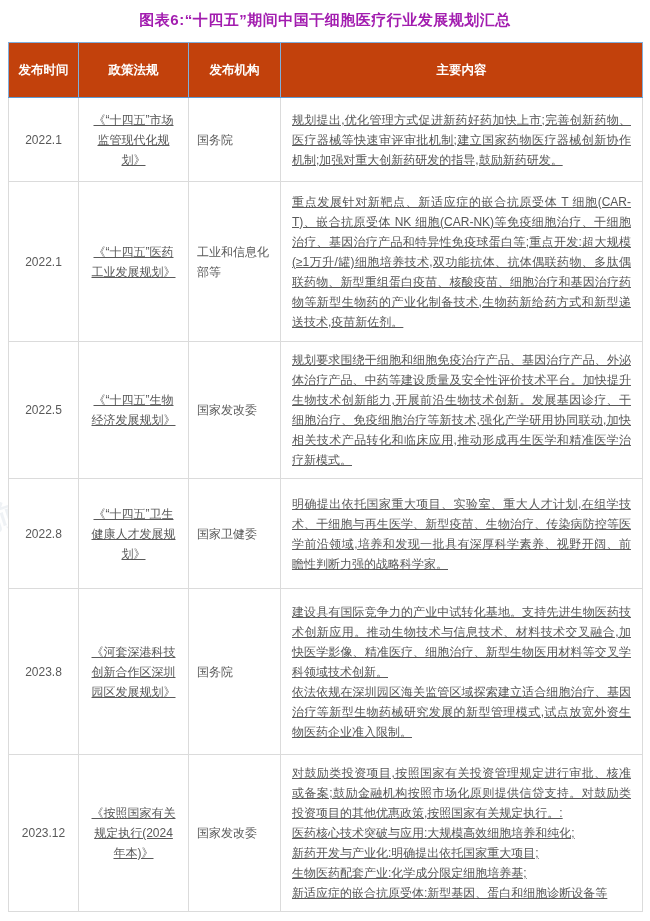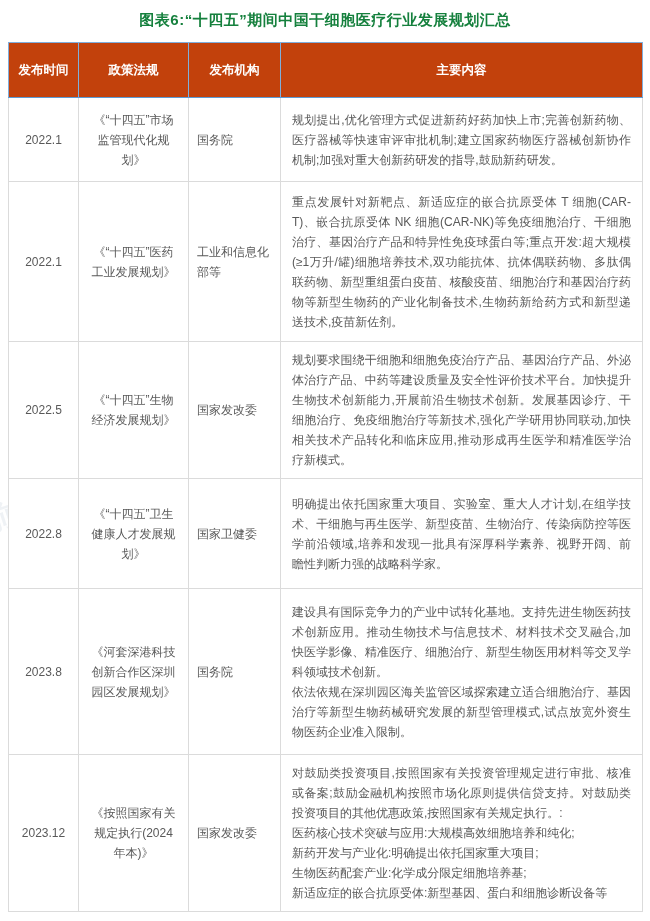--- a/index.html
+++ b/index.html
@@ -13,21 +13,21 @@
     height: 921px;
     overflow: hidden;
     background: #ffffff;
   }
   .title {
     margin: 0;
     padding-top: 11px;
     text-align: center;
     font-size: 15px;
     font-weight: bold;
-    color: #15803d;
+    color: #a21caf;
     letter-spacing: 0.5px;
   }
   table.policy-table {
     border-collapse: collapse;
     table-layout: fixed;
     width: 634px;
     margin: 12px 0 0 8px;
     position: relative;
     z-index: 2;
   }
@@ -54,29 +54,31 @@
     line-height: 20px;
     vertical-align: middle;
   }
   td.c-date {
     text-align: center;
     padding: 0 2px;
   }
   td.c-policy {
     text-align: center;
     padding: 0 12px;
+    text-decoration: underline;
   }
   td.c-agency {
     text-align: left;
     padding: 0 8px;
     margin-top: 10px;
   }
   td.c-content {
     text-align: justify;
     padding: 8px 11px;
+    text-decoration: underline;
   }
   td.c-content .para { margin: 0; }
   tr.h-r1 { height: 84px; }
   tr.h-r2 { height: 160px; }
   tr.h-r3 { height: 112px; }
   tr.h-r4 { height: 110px; }
   tr.h-r5 { height: 166px; }
   tr.h-r6 { height: 138px; }
   .watermark {
     position: absolute;

